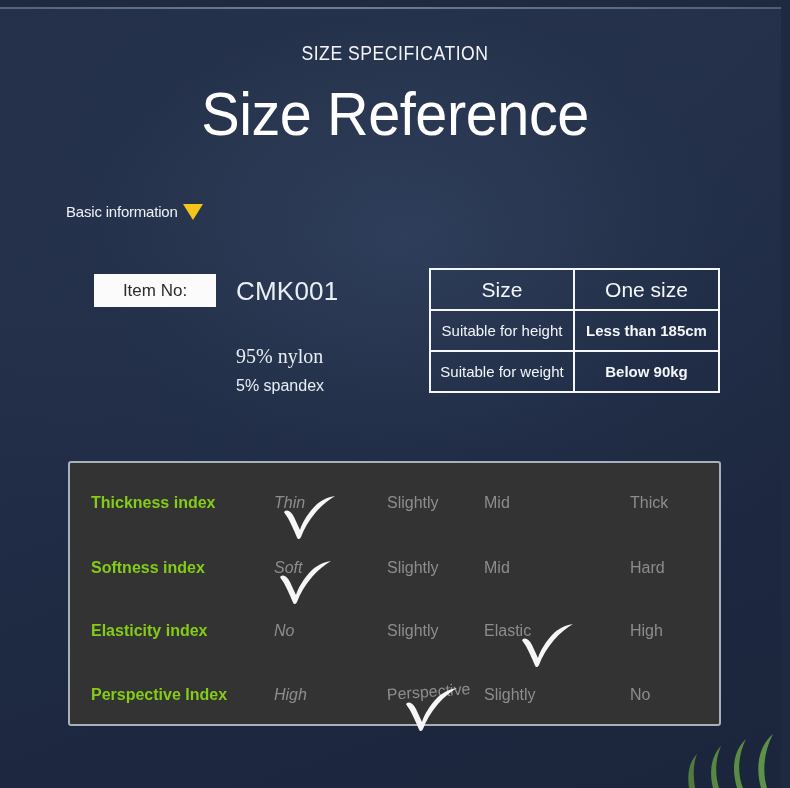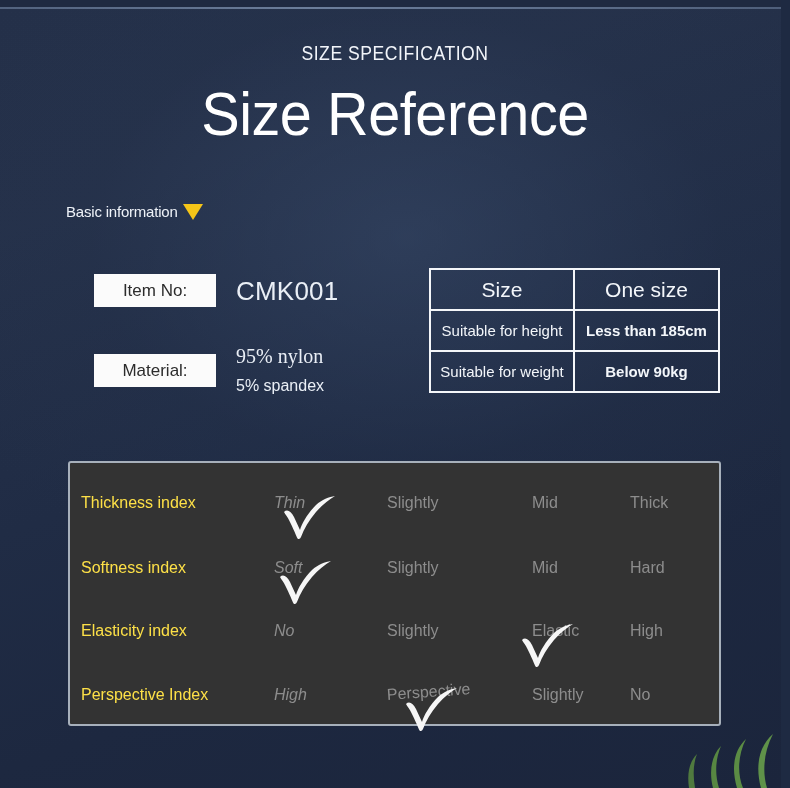--- a/index.html
+++ b/index.html
@@ -158,35 +158,36 @@
     border-radius: 3px;
   }
   .idx-row {
     position: absolute;
     left: 0;
     width: 100%;
     height: 63px;
   }
   .idx-label {
     position: absolute;
-    left: 11px;
+    left: 21px;
     top: 18px;
     font-size: 16px;
-    color: #fde047;
+    color: #84cc16;
+    font-weight: bold;
   }
   .opt {
     position: absolute;
     top: 18px;
     font-size: 16px;
     color: #8d8d8d;
     white-space: nowrap;
   }
   .opt.c1 { left: 204px; font-style: italic; }
   .opt.c2 { left: 317px; }
-  .opt.c3 { left: 462px; }
+  .opt.c3 { left: 414px; }
   .opt.c4 { left: 560px; }
   .opt.tilt { transform: rotate(-4deg); transform-origin: left center; }
 
   .check {
     position: absolute;
     width: 58px;
     height: 44px;
     pointer-events: none;
   }
   .check svg { display: block; width: 100%; height: 100%; }
@@ -213,21 +214,20 @@
   <div class="title">Size Reference</div>
 
   <div class="section-head">
     <span class="label">Basic information</span>
     <span class="tri-down"></span>
   </div>
 
   <div class="wbox" id="item-no-box">Item No:</div>
   <div class="val" id="item-no-value">CMK001</div>
 
-  <div class="wbox" id="material-box">Material:</div>
   <div class="val" id="material-line1">95% nylon</div>
   <div class="val" id="material-line2">5% spandex</div>
 
   <table class="size-table">
     <tbody>
       <tr>
         <td class="col-a">Size</td>
         <td class="col-b">One size</td>
       </tr>
       <tr>

